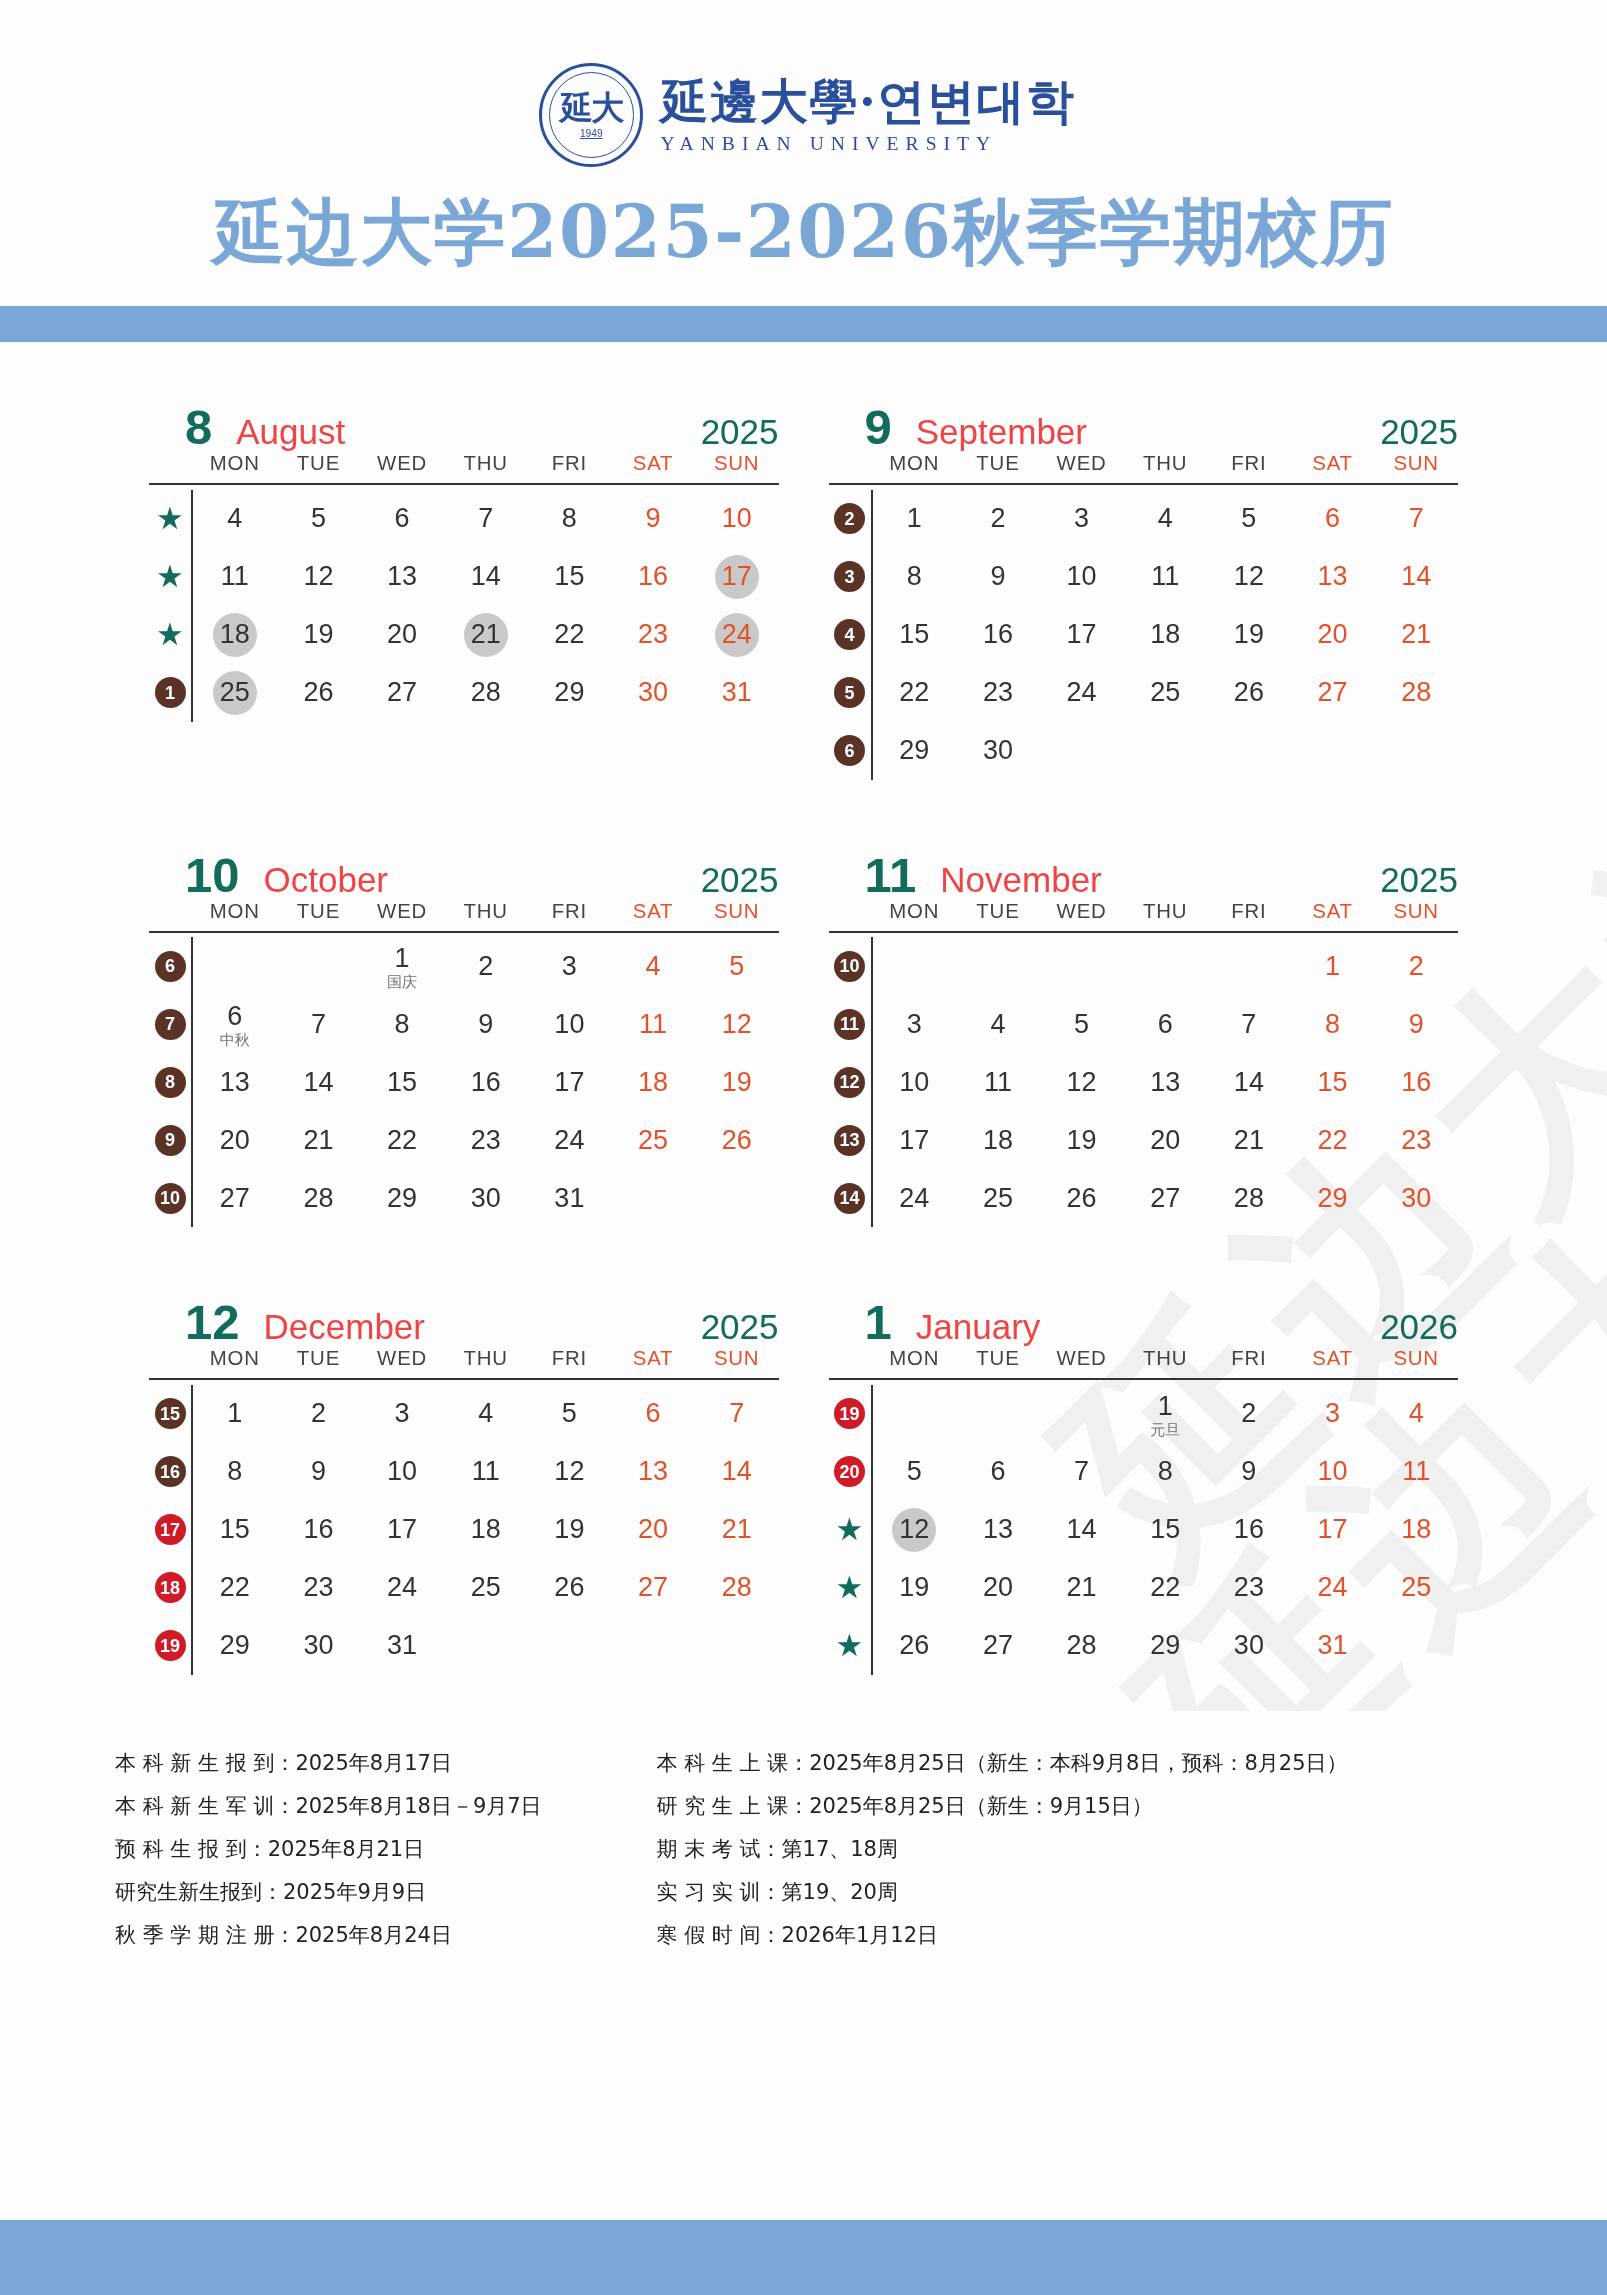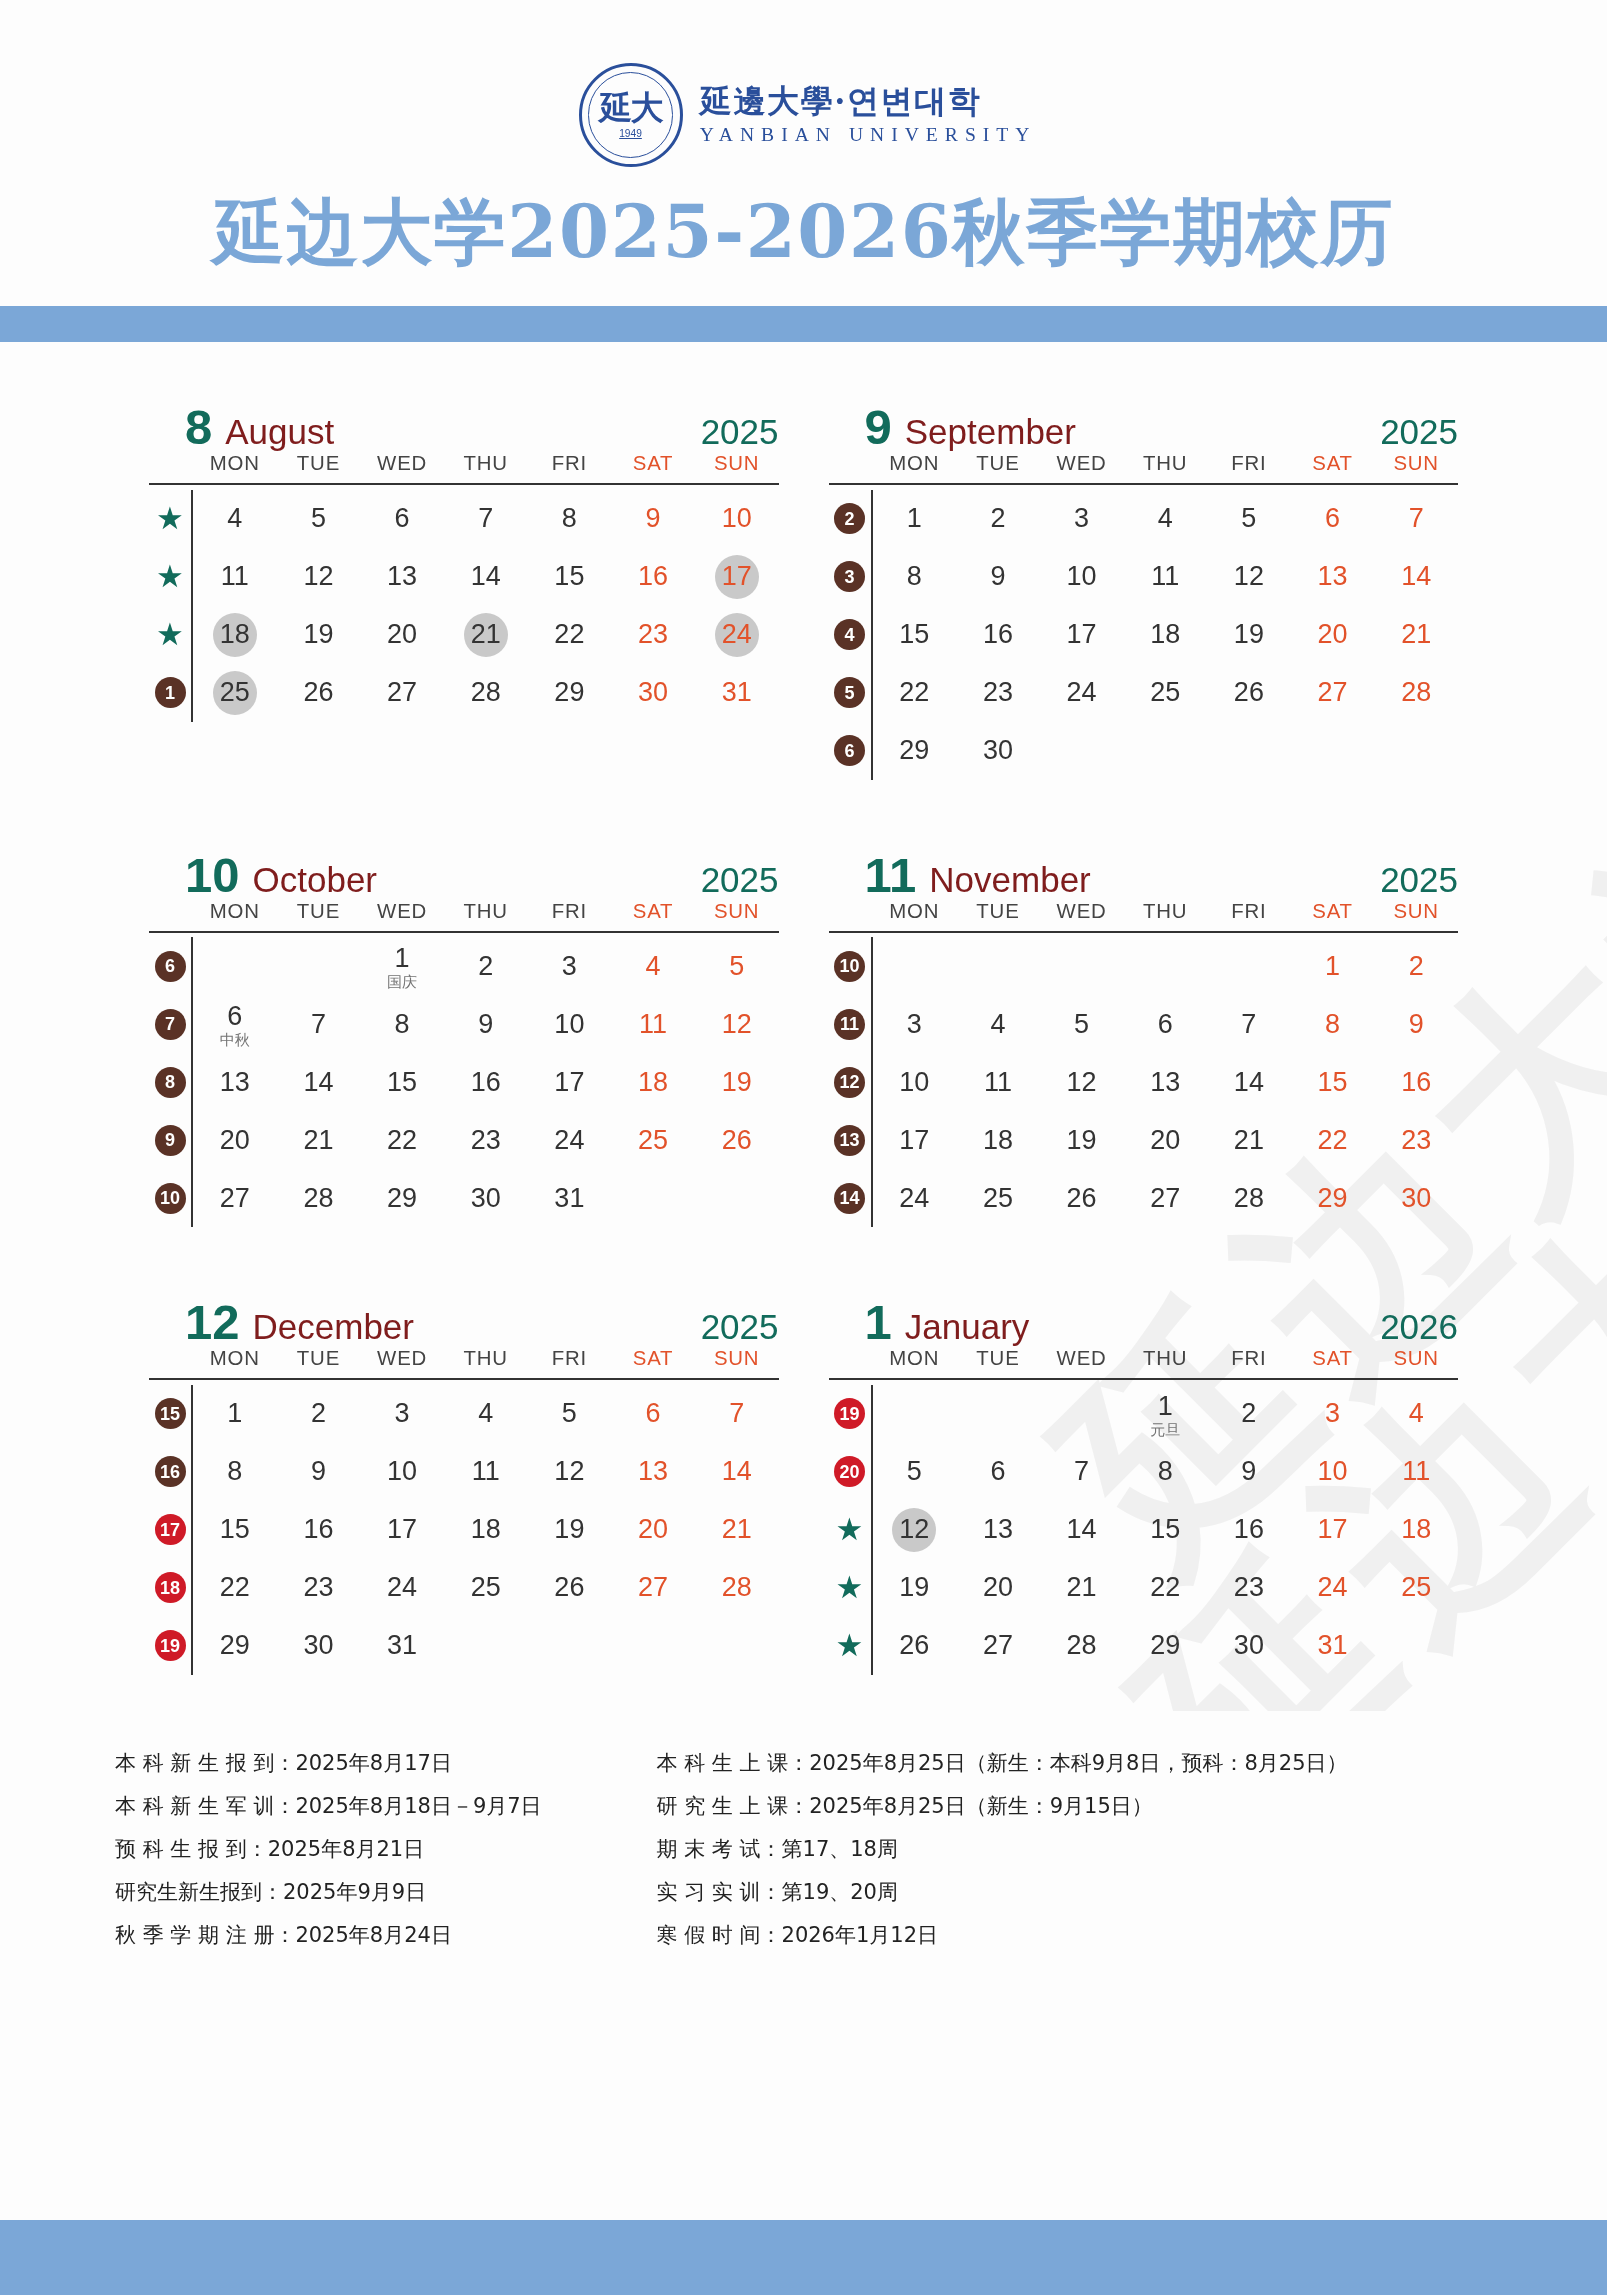--- a/index.html
+++ b/index.html
@@ -87,21 +87,21 @@
   .logo-seal .seal-year {
     font-size: 10.2px;
     margin-top: 3.1px;
     text-decoration: underline;
   }
   .logo-text {
     text-align: left;
     color: #2a4f9b;
   }
   .logo-cn {
-    font-size: 32px;
+    font-size: 48px;
     font-weight: bold;
     letter-spacing: 1.6px;
     line-height: 1.1;
     font-family: "DejaVu Serif", serif;
   }
   .logo-en {
     font-size: 19.6px;
     letter-spacing: 7px;
     margin-top: 4.7px;
     font-family: "Liberation Serif", serif;
@@ -150,22 +150,22 @@
   }
   .m-num {
     font-size: 49px;
     font-weight: bold;
     color: #126b5b;
     line-height: 1;
     font-family: "Liberation Sans", sans-serif;
   }
   .m-name {
     font-size: 35px;
-    color: #7f1d1d;
-    margin-left: 13px;
+    color: #ef4444;
+    margin-left: 24px;
     line-height: 1;
   }
   .m-year {
     margin-left: auto;
     font-size: 35px;
     color: #126b5b;
     line-height: 1;
   }
   .dow-row {
     display: grid;

